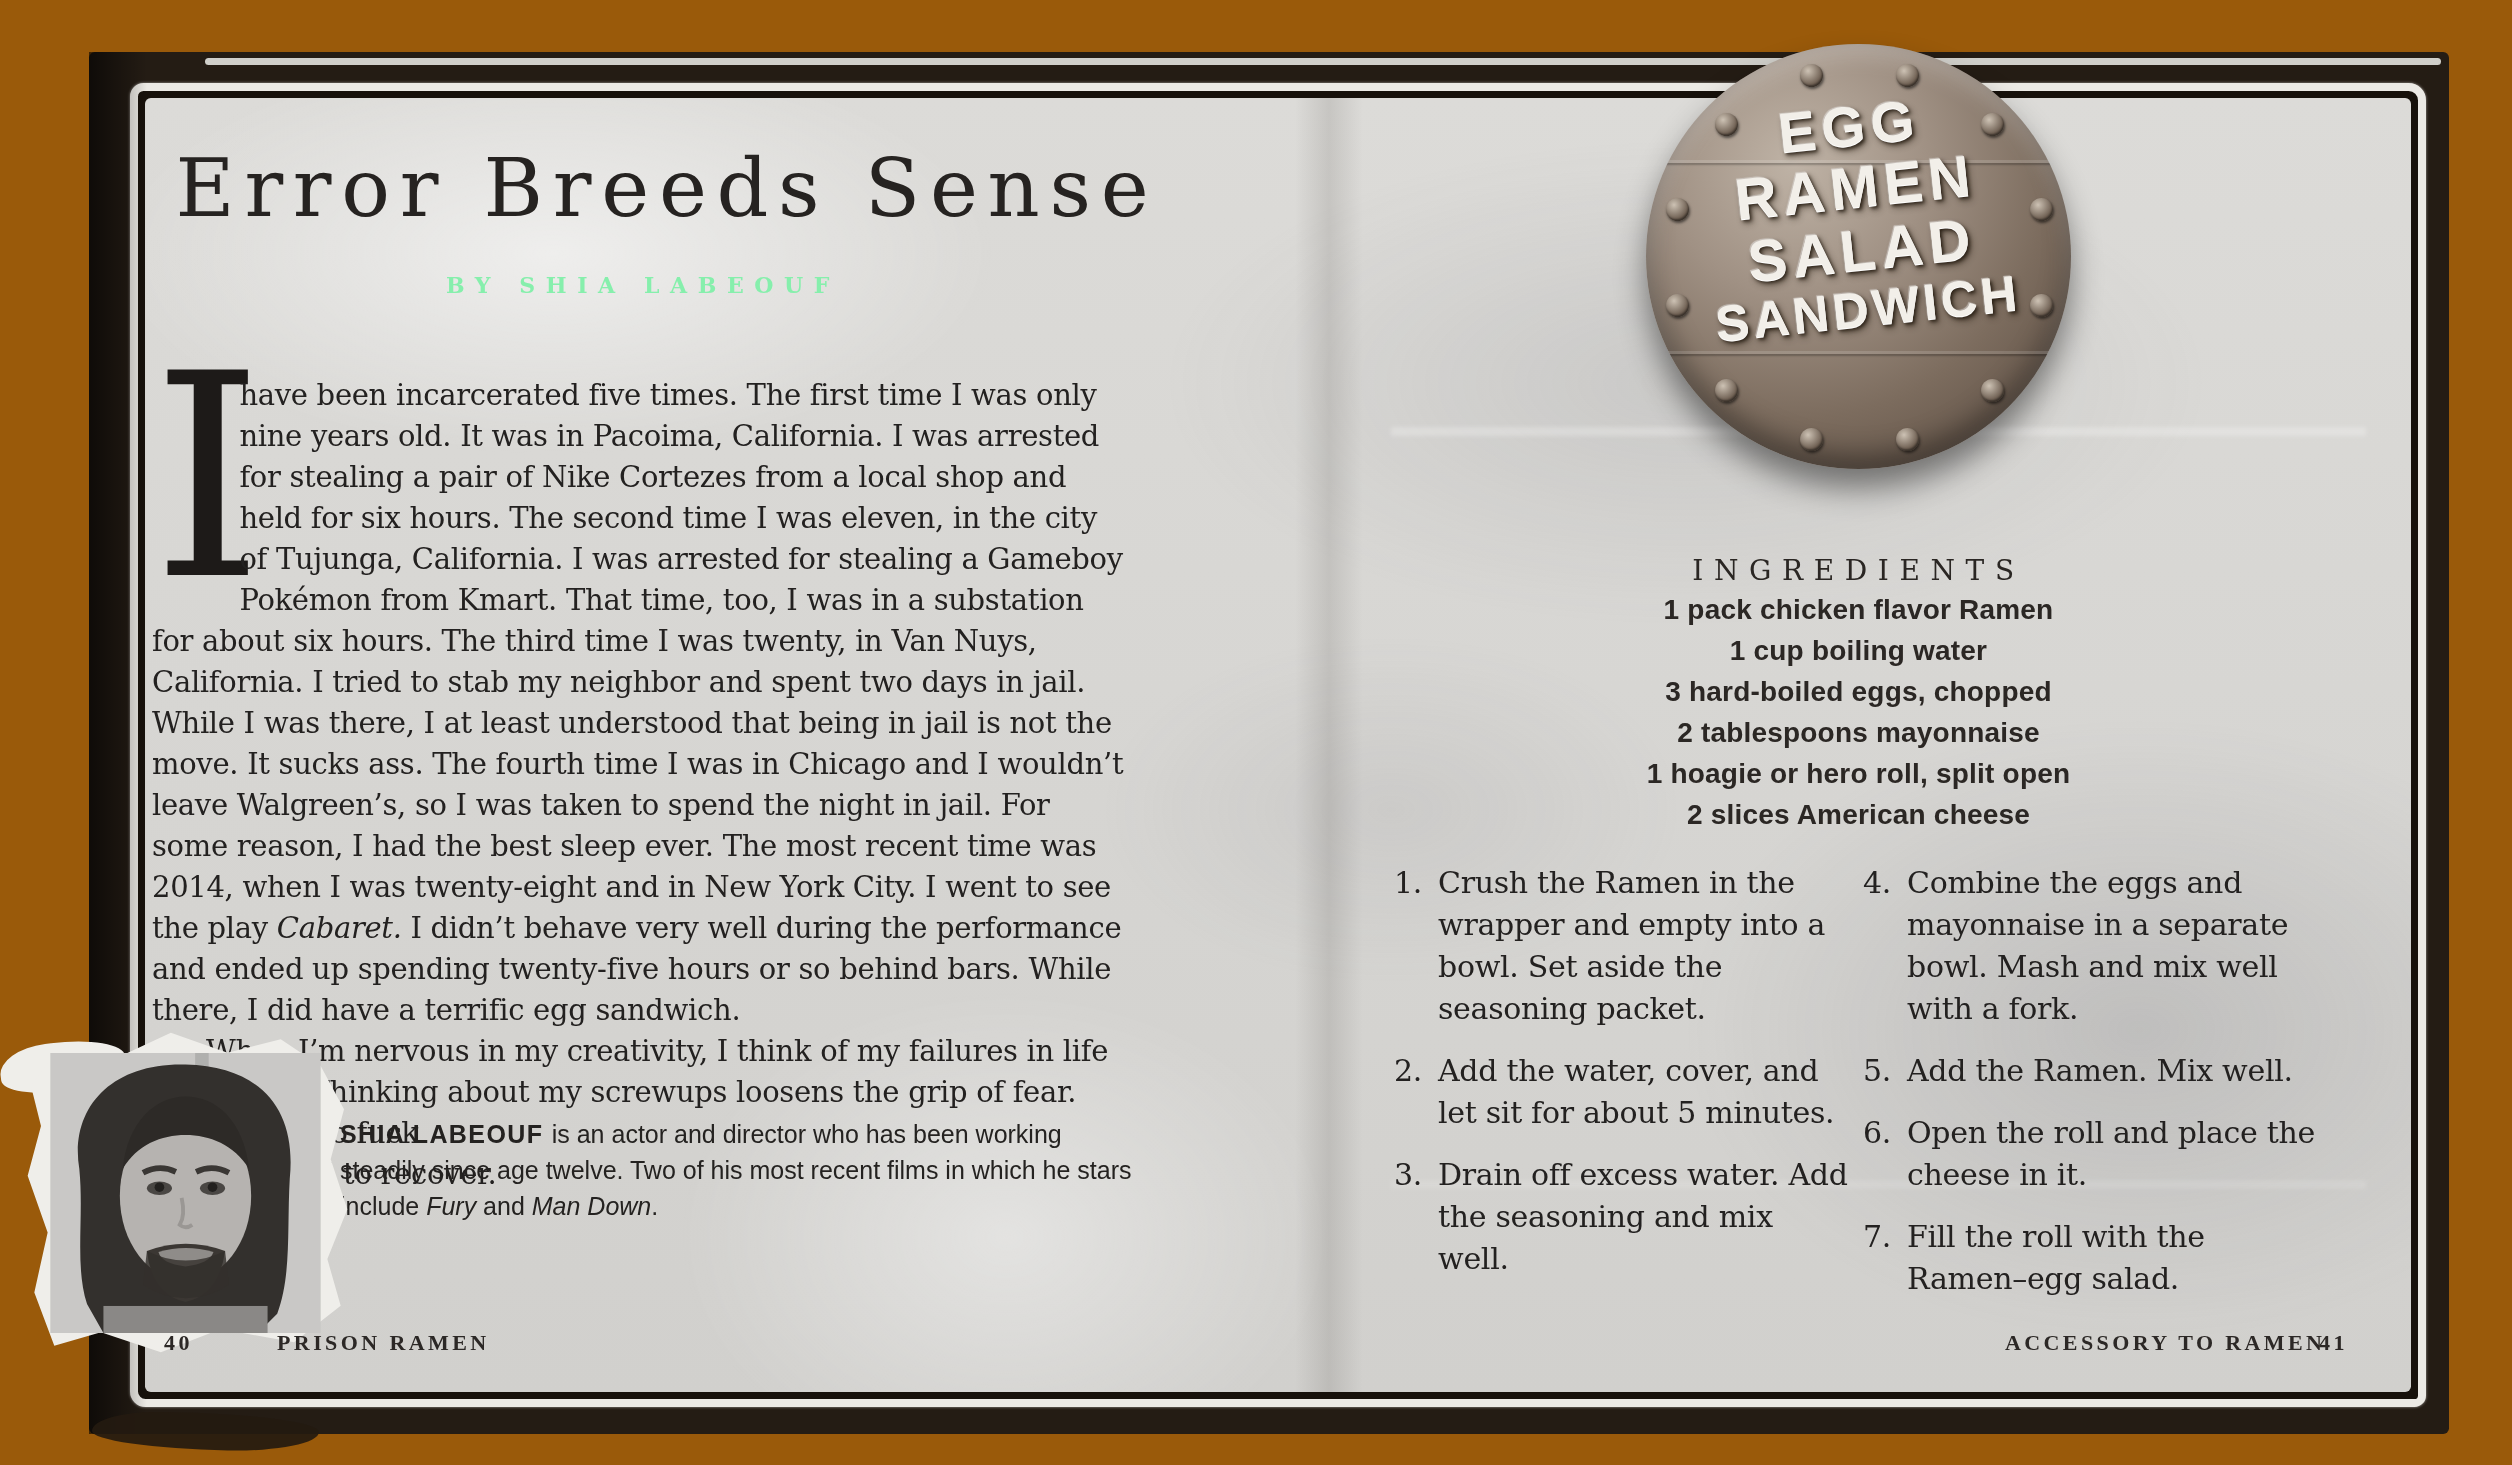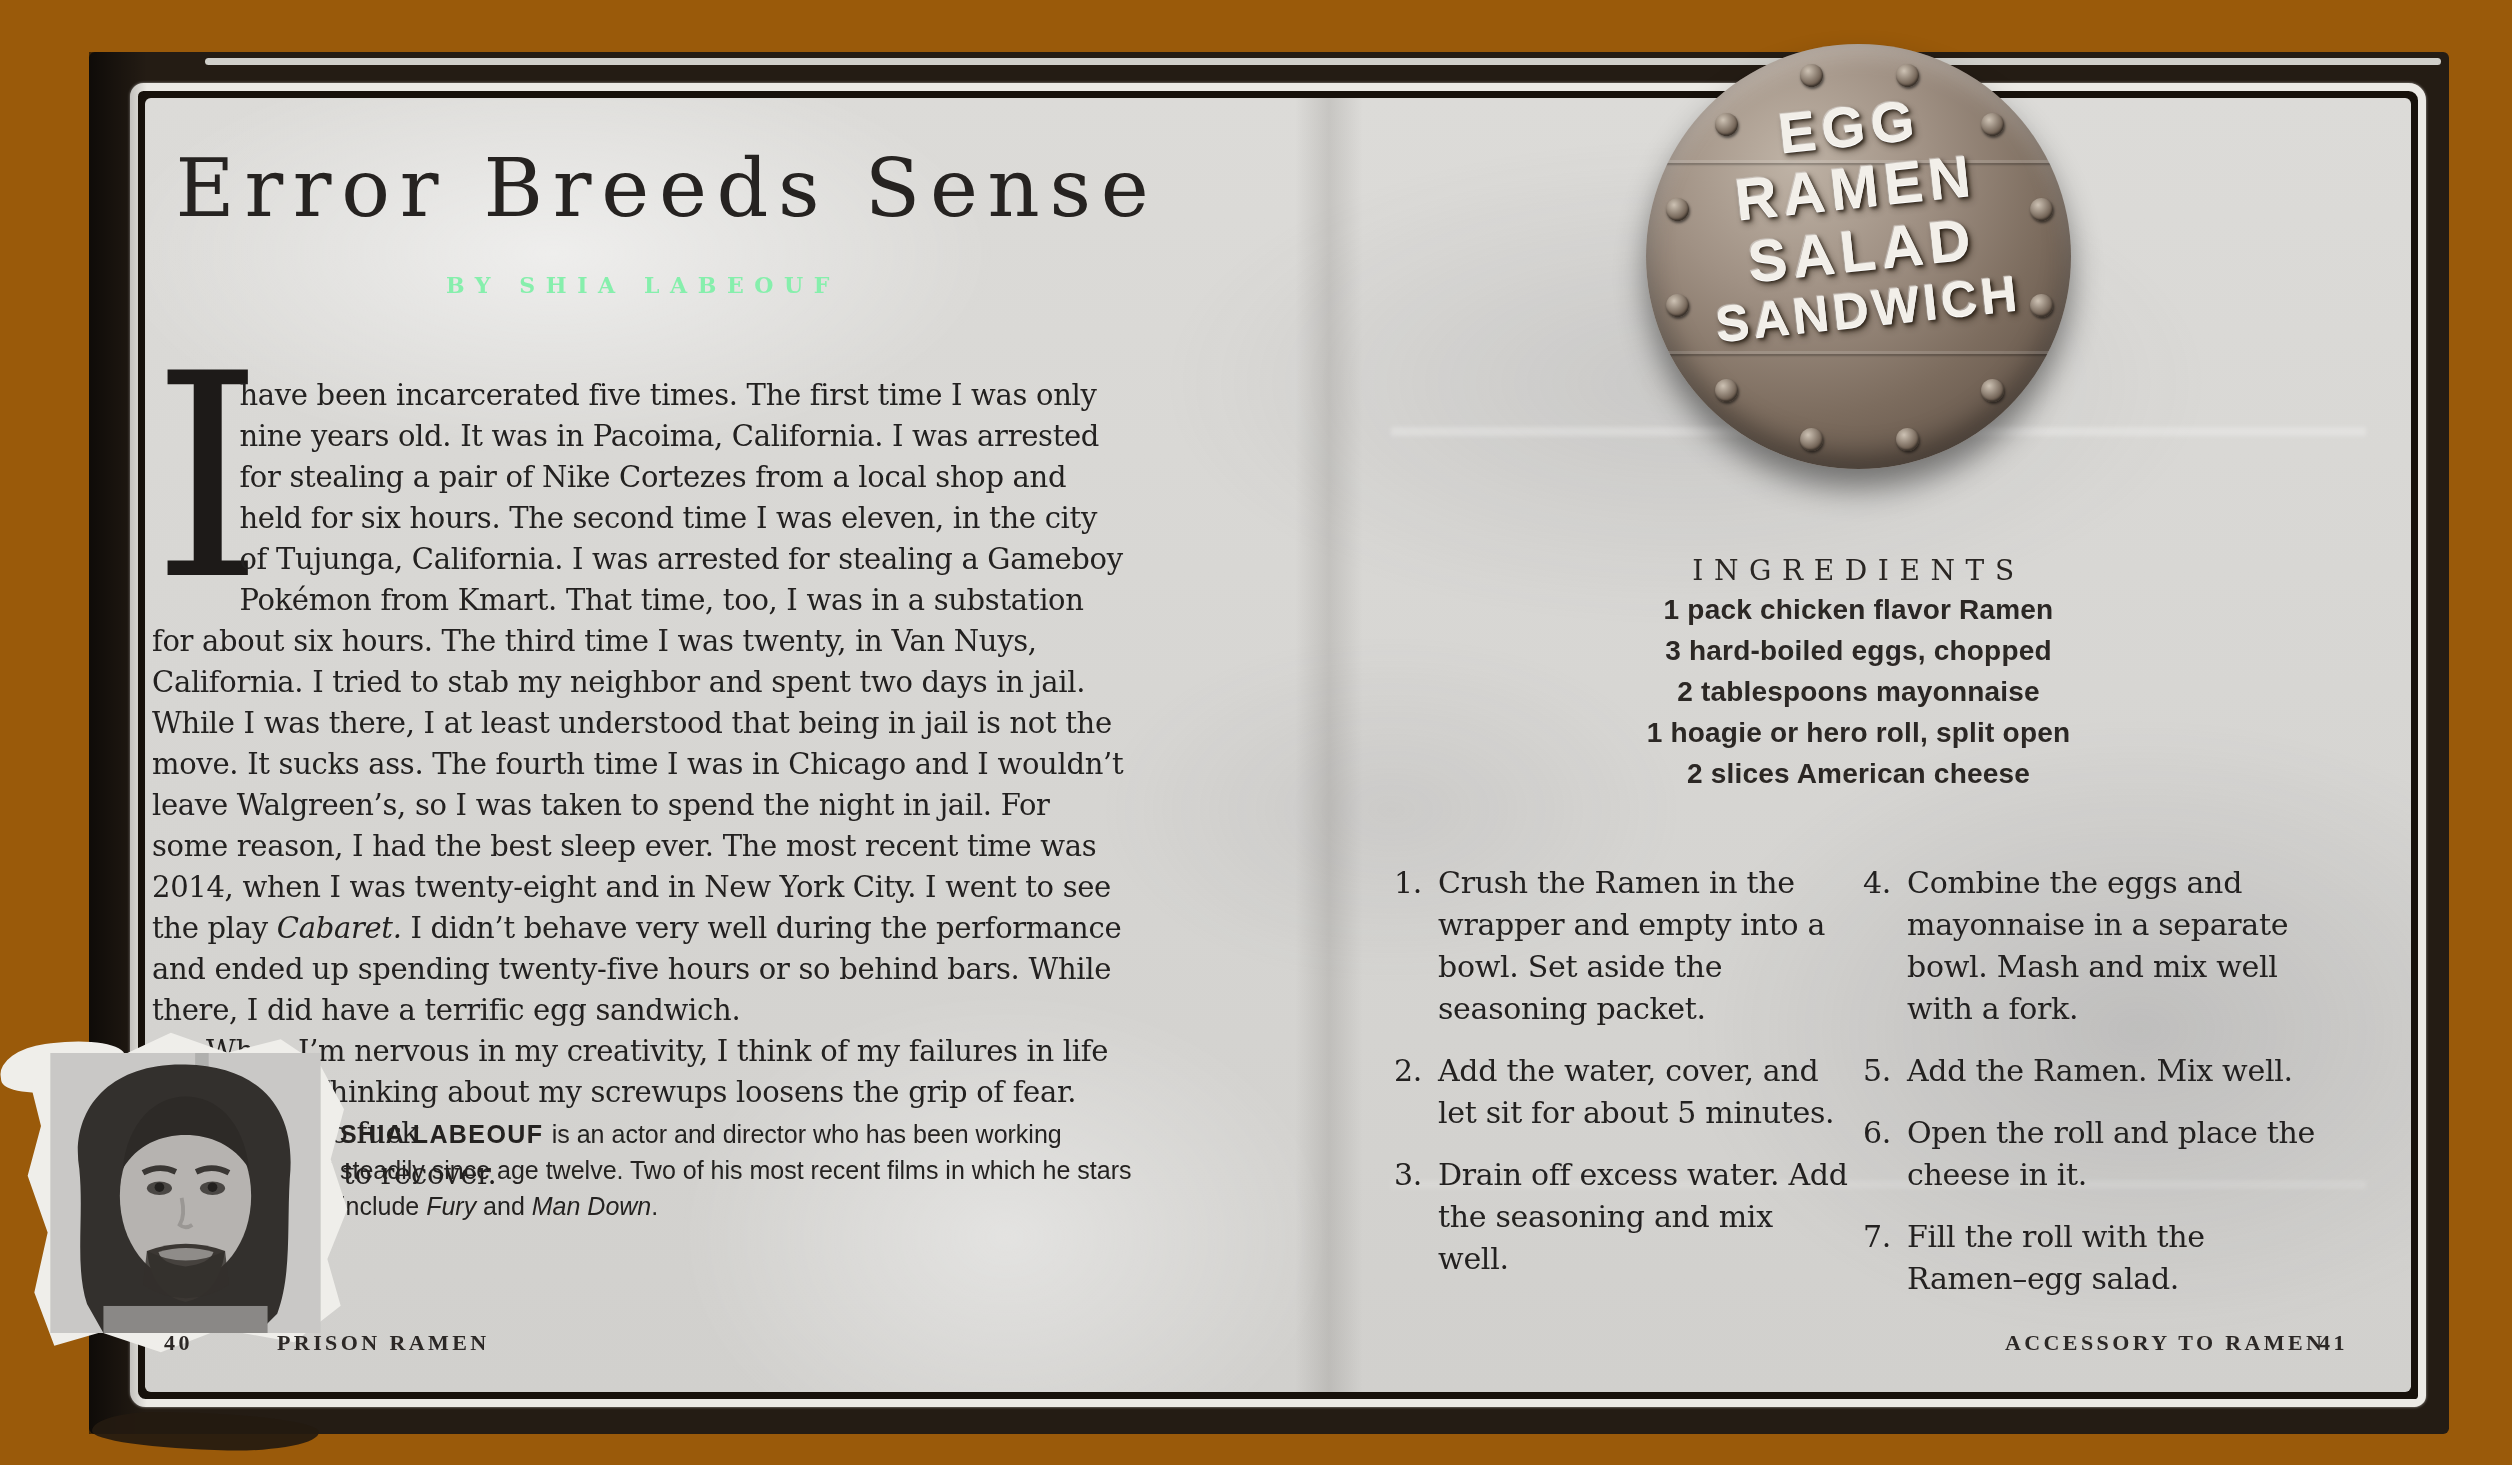--- a/index.html
+++ b/index.html
@@ -208,20 +208,21 @@
     <span class="rivet" style="left:69px;top:69px;"></span>
     <span class="rivet" style="left:154px;top:20px;"></span>
     <span class="rivet" style="left:250px;top:20px;"></span>
     <span class="rivet" style="left:335px;top:69px;"></span>
     <span class="rivet" style="left:384px;top:154px;"></span>
   </div>
 
   <div class="ing-title">INGREDIENTS</div>
   <div class="ing-list">
     <div>1 pack chicken flavor Ramen</div>
+    <div>1 cup boiling water</div>
     <div>3 hard-boiled eggs, chopped</div>
     <div>2 tablespoons mayonnaise</div>
     <div>1 hoagie or hero roll, split open</div>
     <div>2 slices American cheese</div>
   </div>
 
   <div class="steps steps-left">
     <div class="step">
       <span class="step-num">1.</span>
       <span class="step-body">Crush the Ramen in the wrapper and empty into a bowl. Set aside the seasoning packet.</span>

